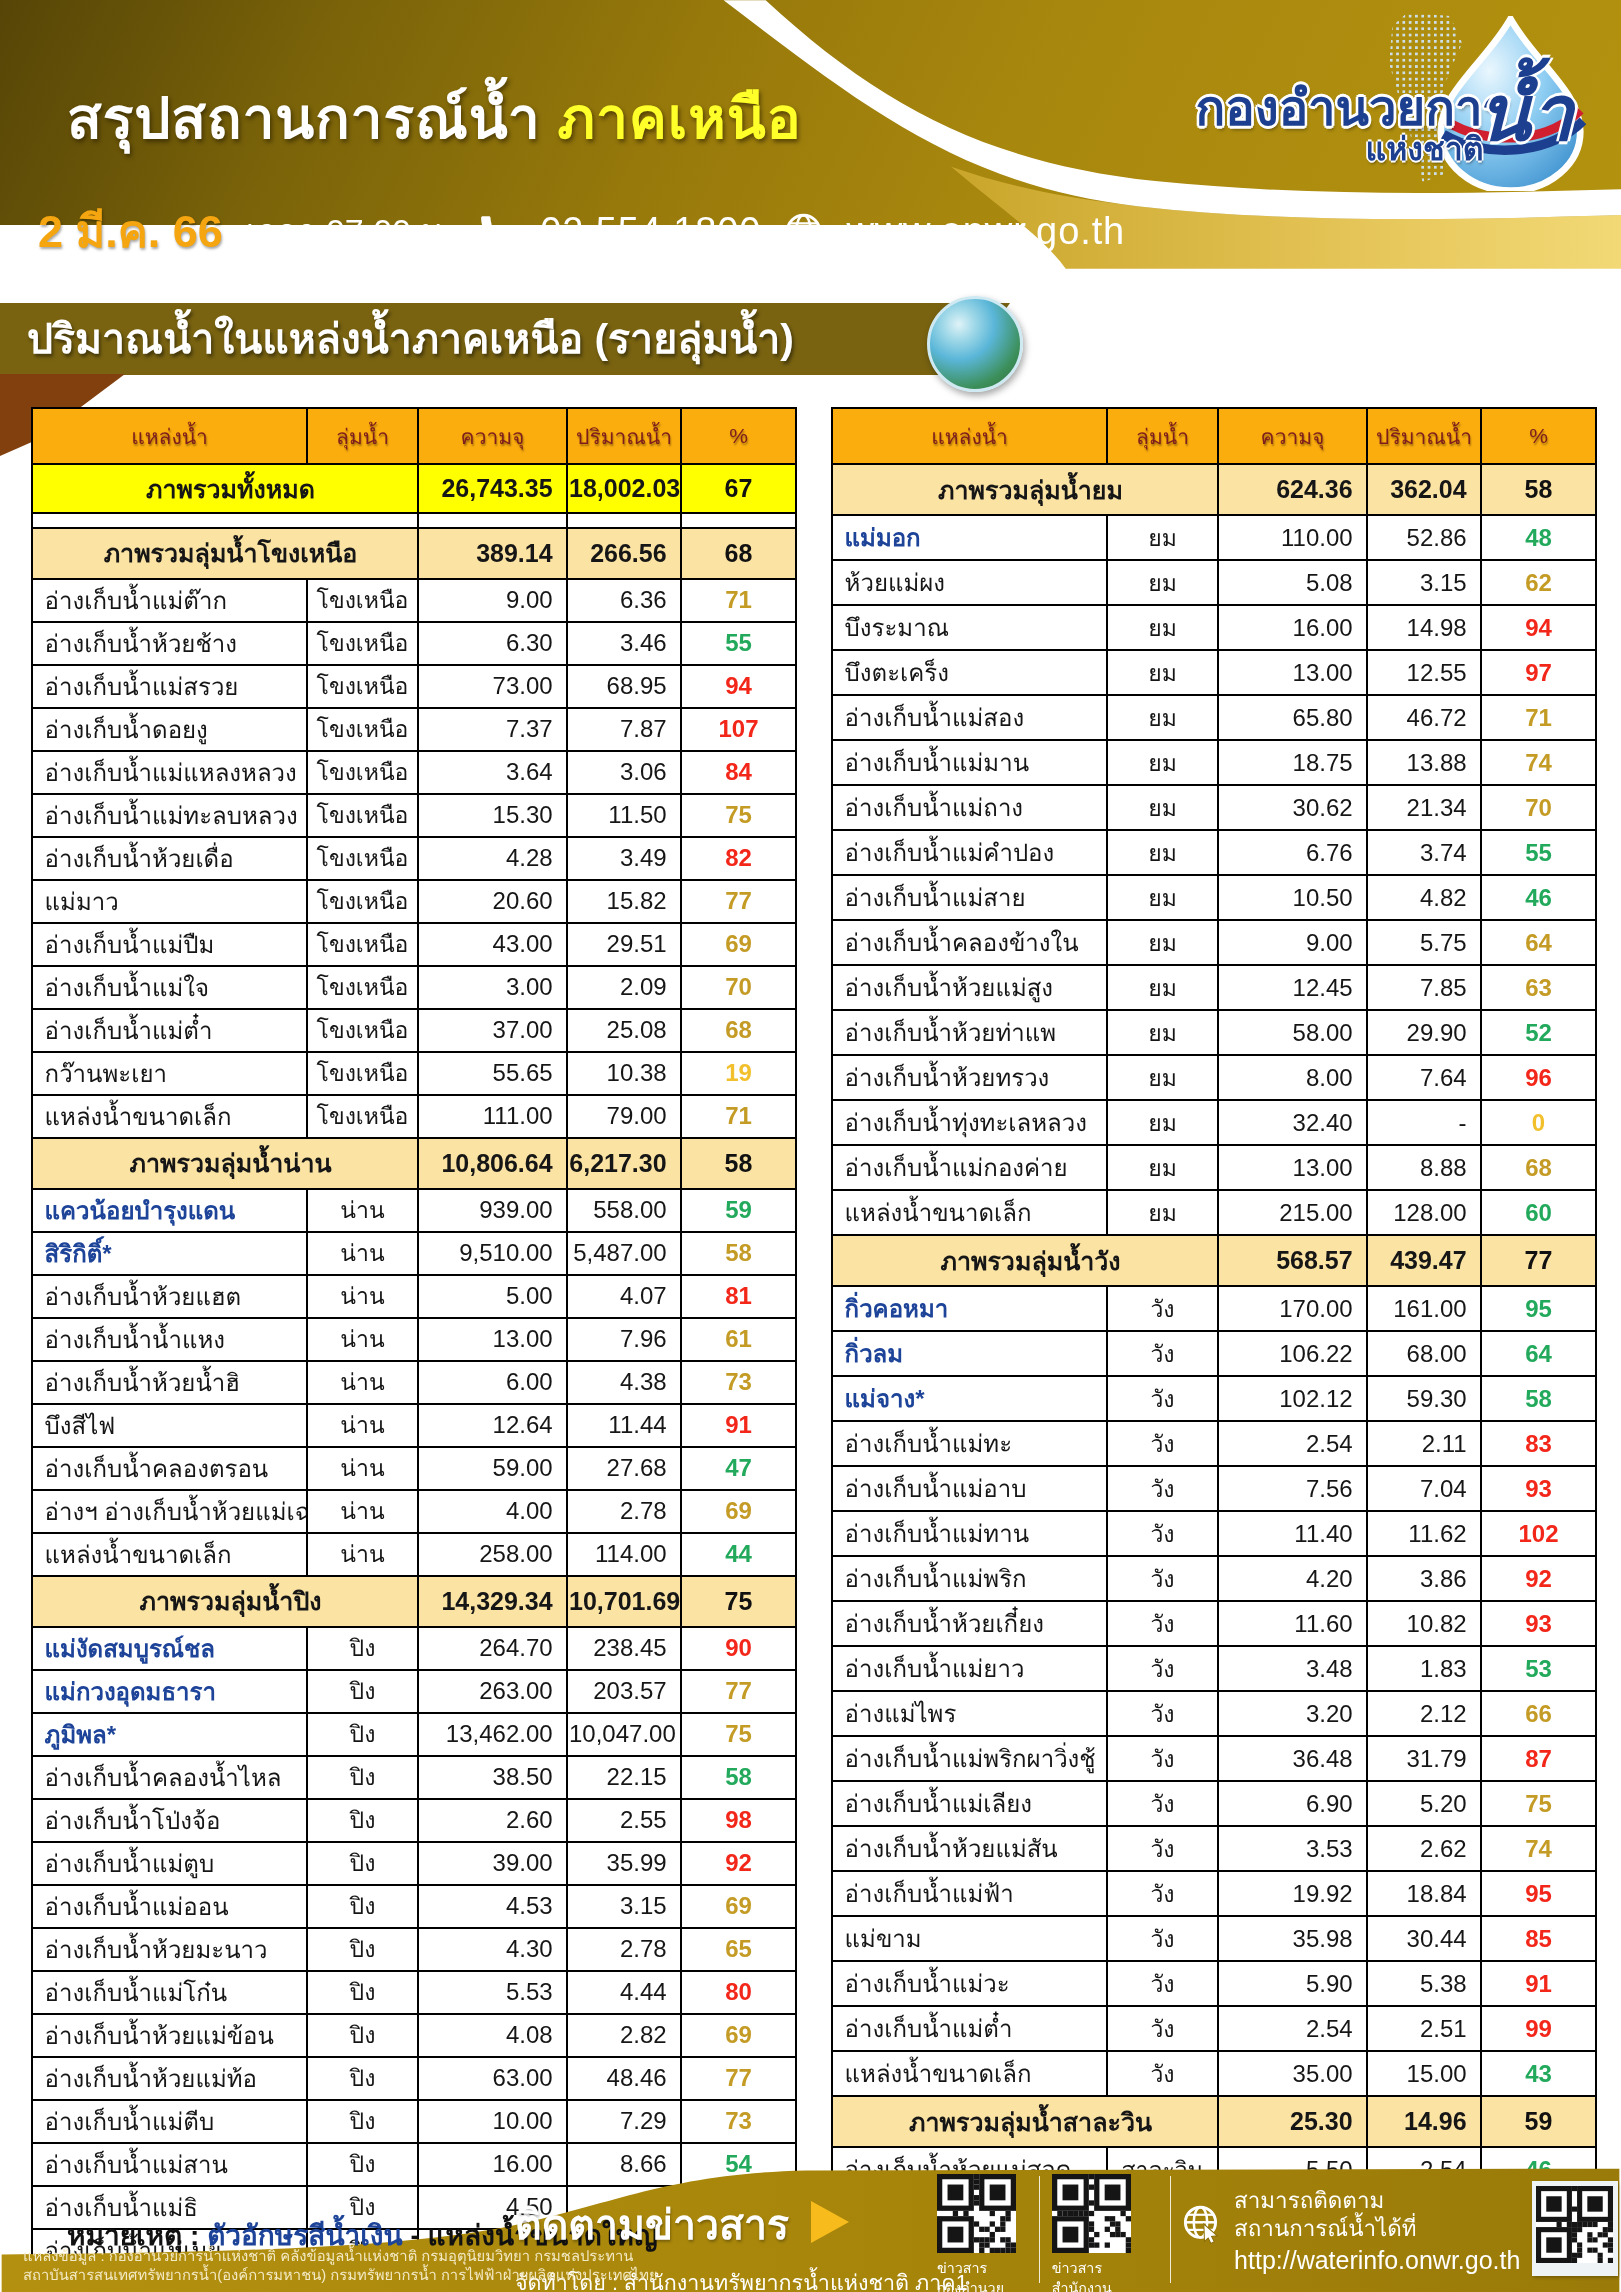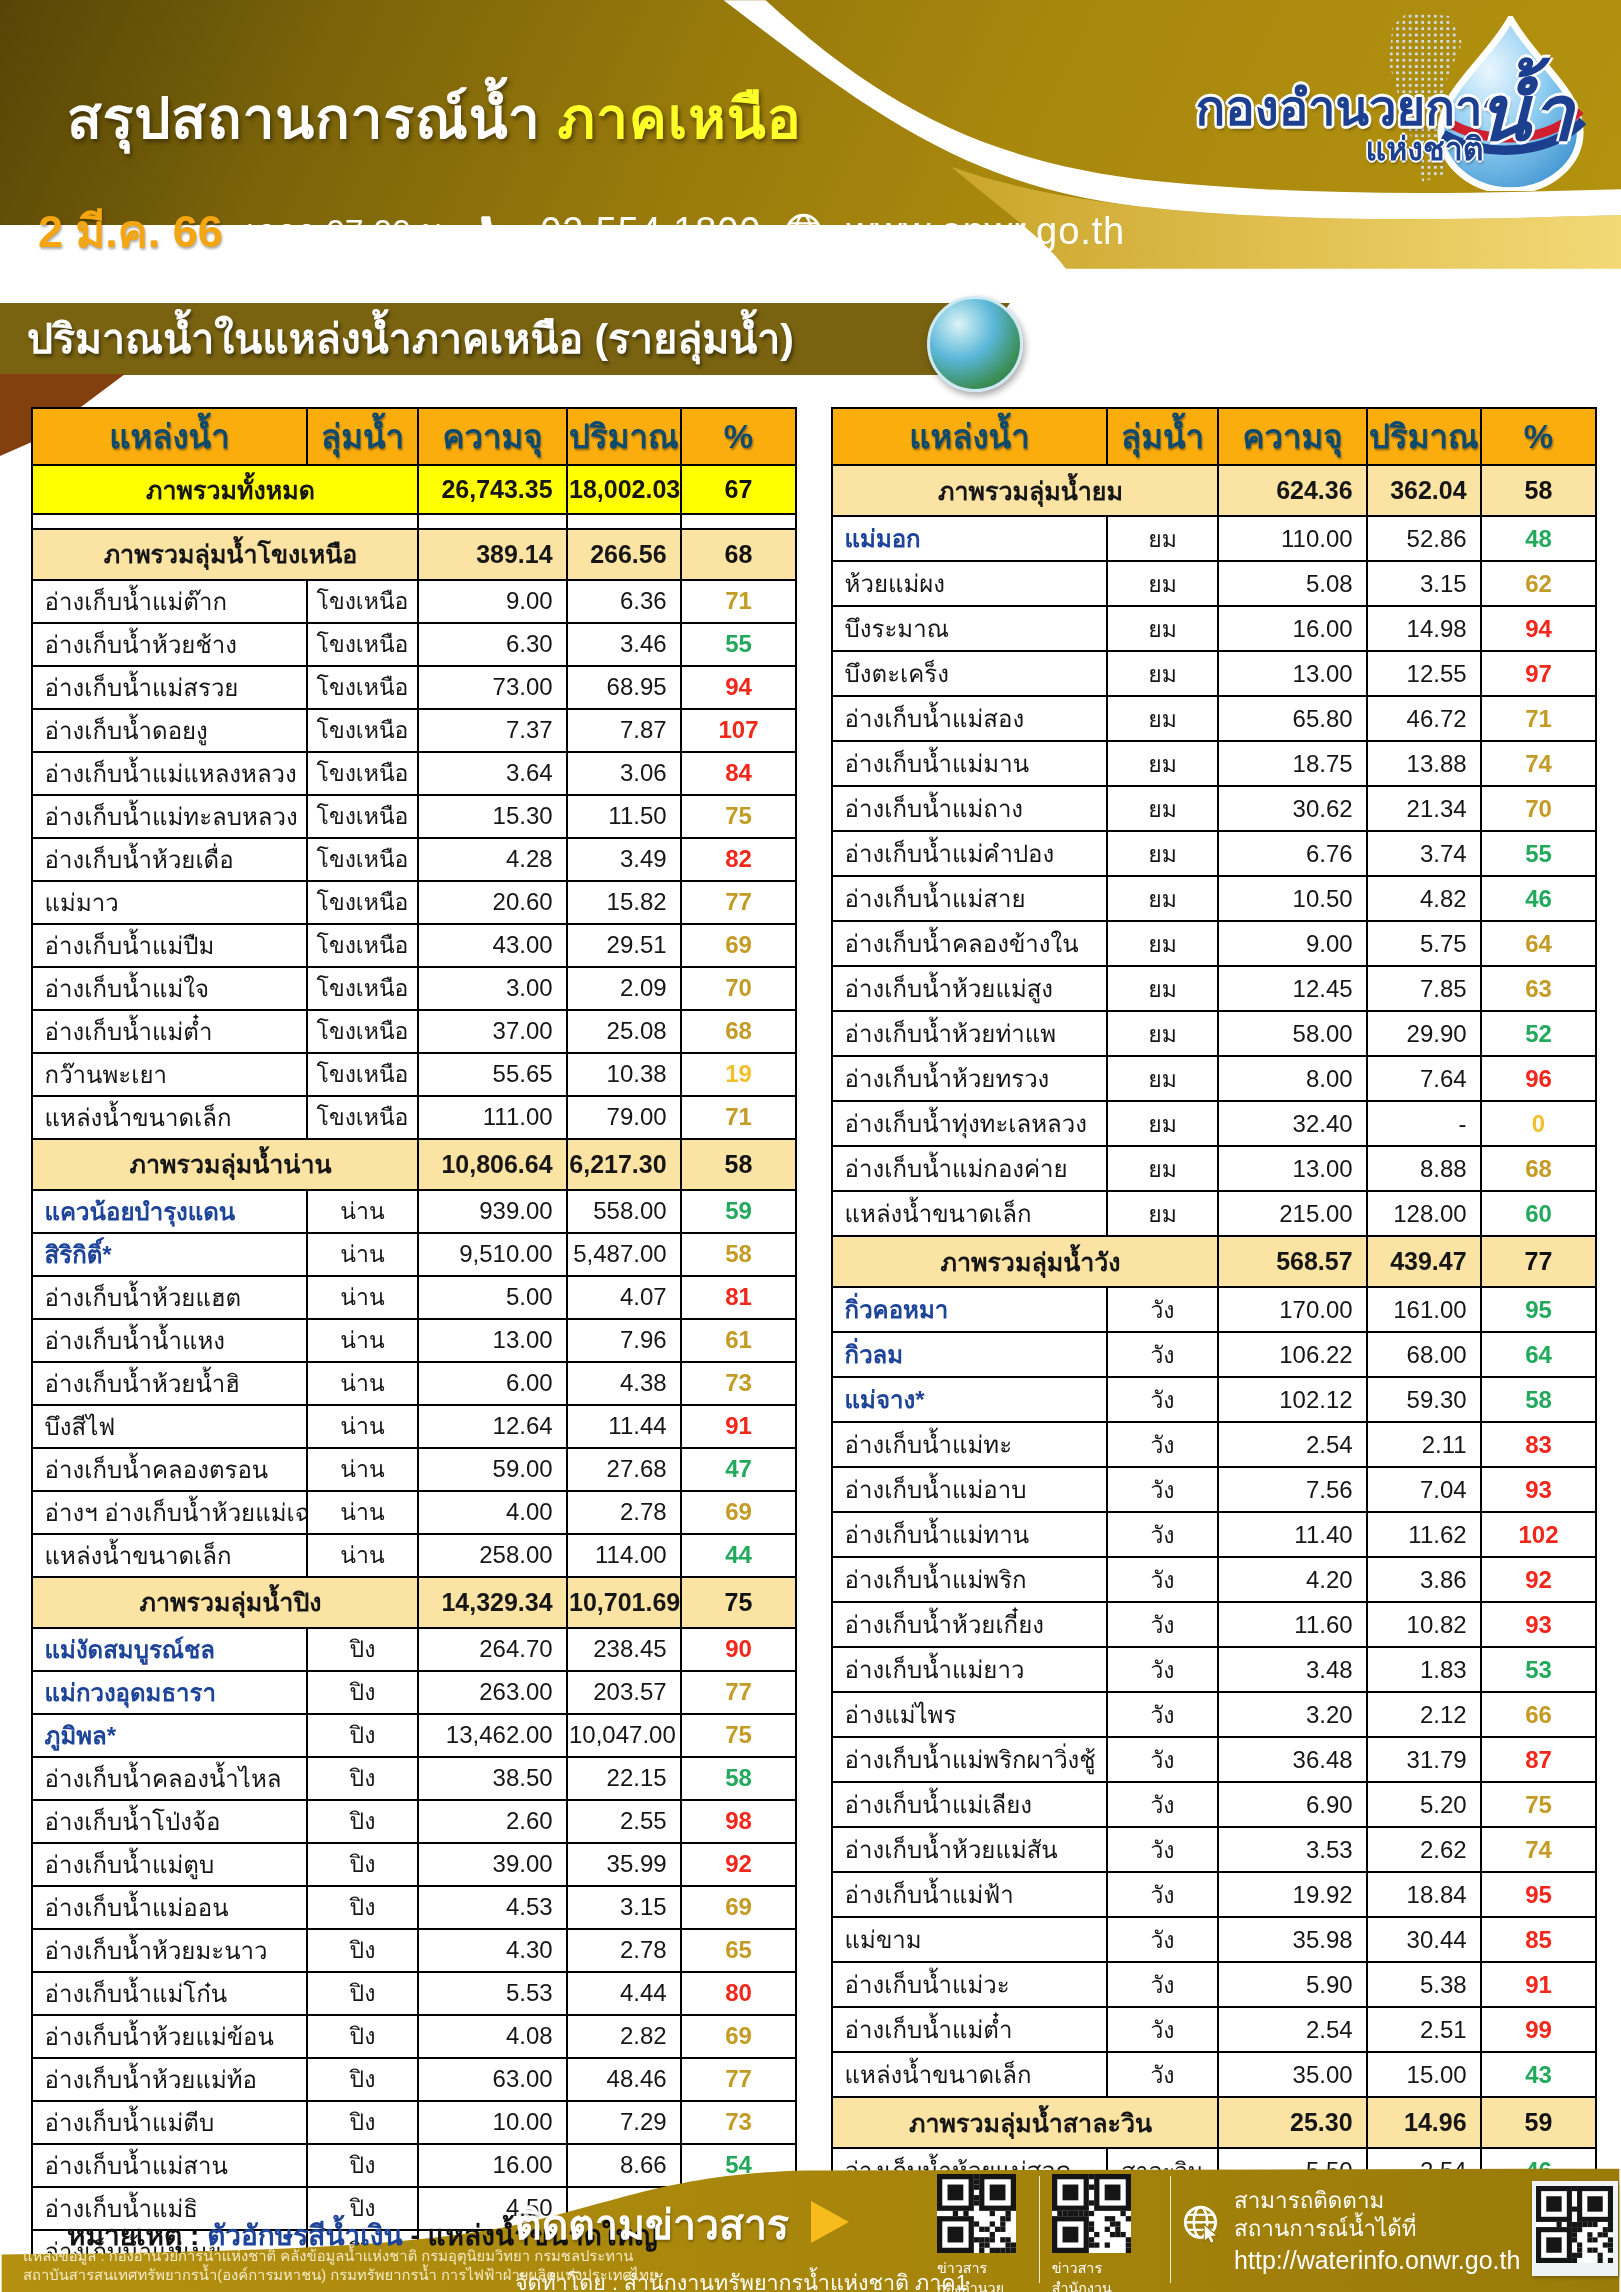--- a/index.html
+++ b/index.html
@@ -42,21 +42,21 @@
     background:radial-gradient(circle at 32% 28%,#dff3f8 0%,#9fd8e8 18%,#5ab6d8 40%,#3c8f5a 72%,#2f6b3e 100%);
     border:3.6px solid #cfe9f2;box-shadow:1.8px 3.6px 7.2px rgba(0,0,0,.35);}
   .fold{position:absolute;left:0;top:374px;width:125px;height:82px;background:#82400f;
     clip-path:polygon(0 0,100% 0,30% 80%,0 100%);}
 
   
   table.tbl{position:absolute;border-collapse:collapse;table-layout:fixed;width:763px;background:#fff;}
   .tbl-left{left:31px;top:407px;}
   .tbl-right{left:831px;top:407px;}
   .tbl td,.tbl th{border:2.7px solid #000;overflow:hidden;white-space:nowrap;}
-  .tbl th{background:#fbad0e;color:#0c4a6e;font-size:33px;font-weight:700;height:52px;
+  .tbl th{background:#fbad0e;color:#7f1d1d;font-size:21px;font-weight:400;height:52px;
     text-shadow:0.9px 1.8px 1.8px rgba(95,60,0,.55);}
   tr.grand td{background:#ffff00;font-weight:700;height:45px;font-size:25px;}
   tr.gap td{height:10.7px;background:#fff;}
   tr.sub td{background:#fbe3a3;font-weight:700;height:47px;font-size:25px;}
   .tbl-left tr.item td{height:38px;}
   .tbl-right tr.item td{height:41px;}
   .c-name{text-align:left;padding-left:11.6px;font-size:24px;color:#161616;}
   tr.grand .c-name,tr.sub .c-name{text-align:center;padding-left:12px;}
   .c-basin{text-align:center;font-size:23px;color:#161616;}
   .c-num{text-align:right;padding-right:13.4px;font-size:24px;color:#161616;}

